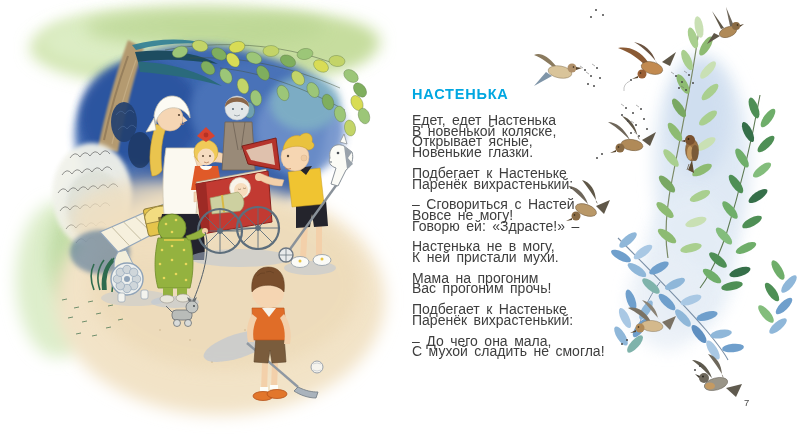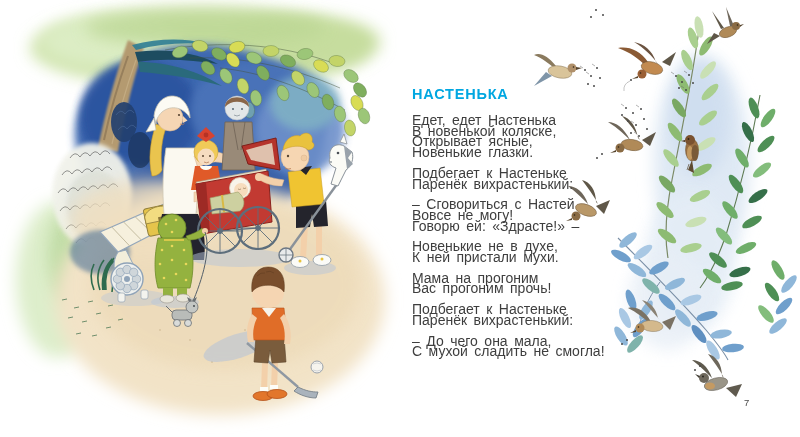--- a/index.html
+++ b/index.html
@@ -547,21 +547,21 @@
     <div class="line">Паренёк вихрастенький:</div>
   </div>
 
   <div class="stanza">
     <div class="line">– Сговориться с Настей</div>
     <div class="line">Вовсе не могу!</div>
     <div class="line">Говорю ей: «Здрасте!» –</div>
   </div>
 
   <div class="stanza">
-    <div class="line">Новенькие не в духе,</div>
+    <div class="line">Настенька не в могу,</div>
     <div class="line">К ней пристали мухи.</div>
   </div>
 
   <div class="stanza">
     <div class="line">Мама на прогоним</div>
     <div class="line">Вас прогоним прочь!</div>
   </div>
 
   <div class="stanza">
     <div class="line">Подбегает к Настеньке</div>

